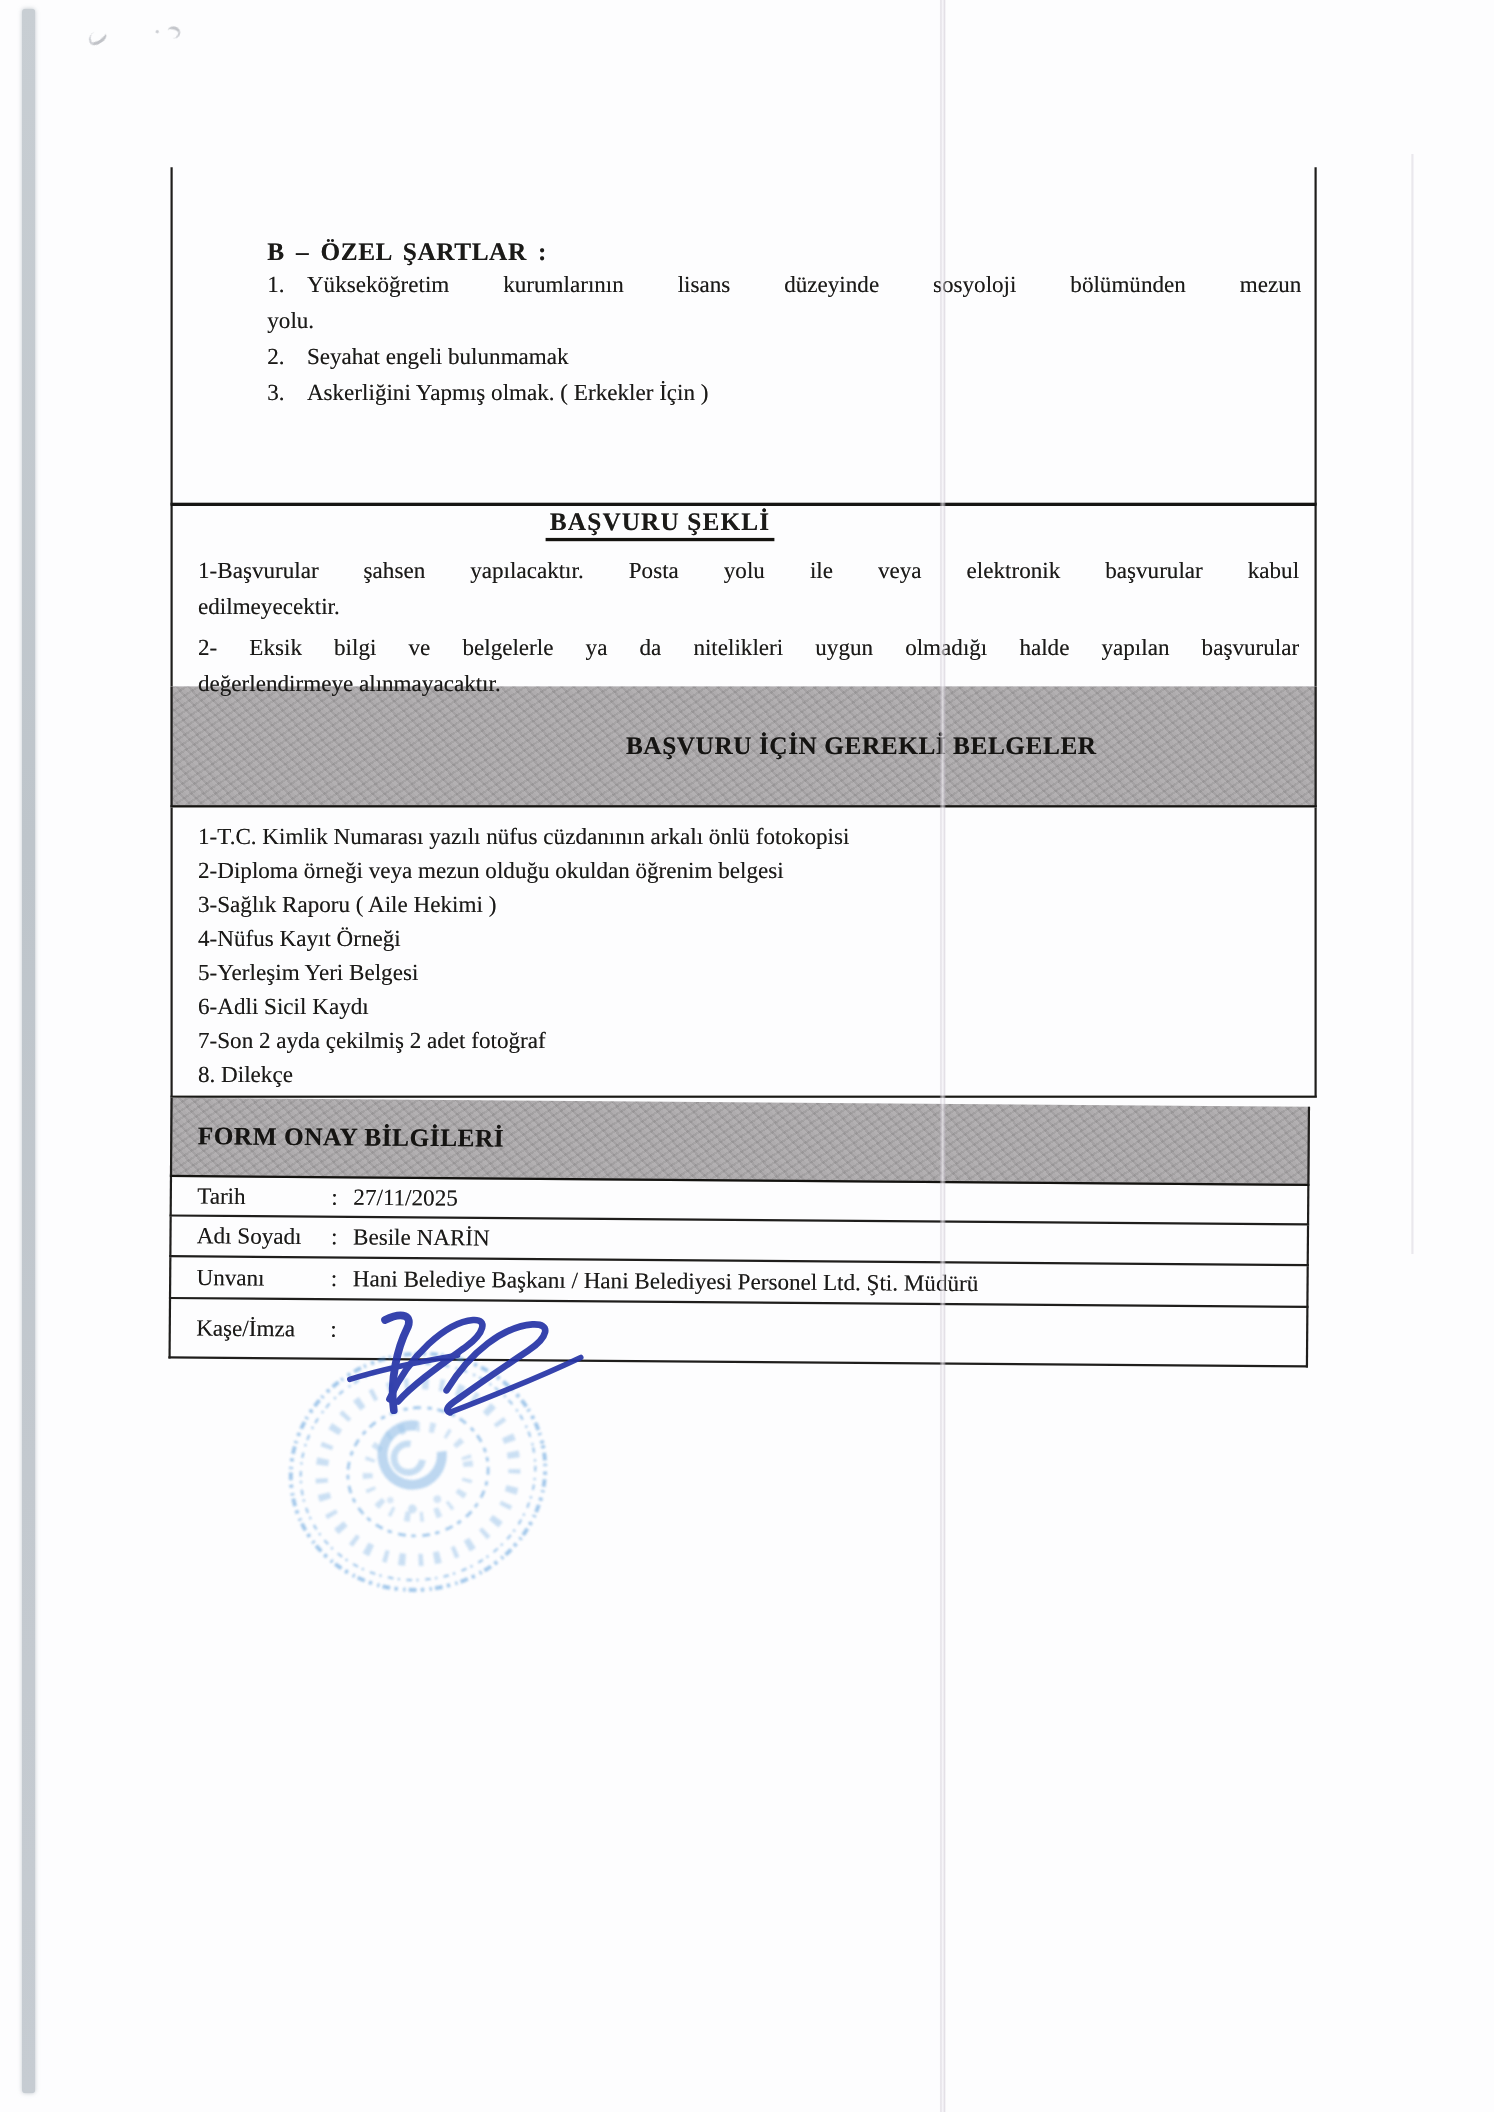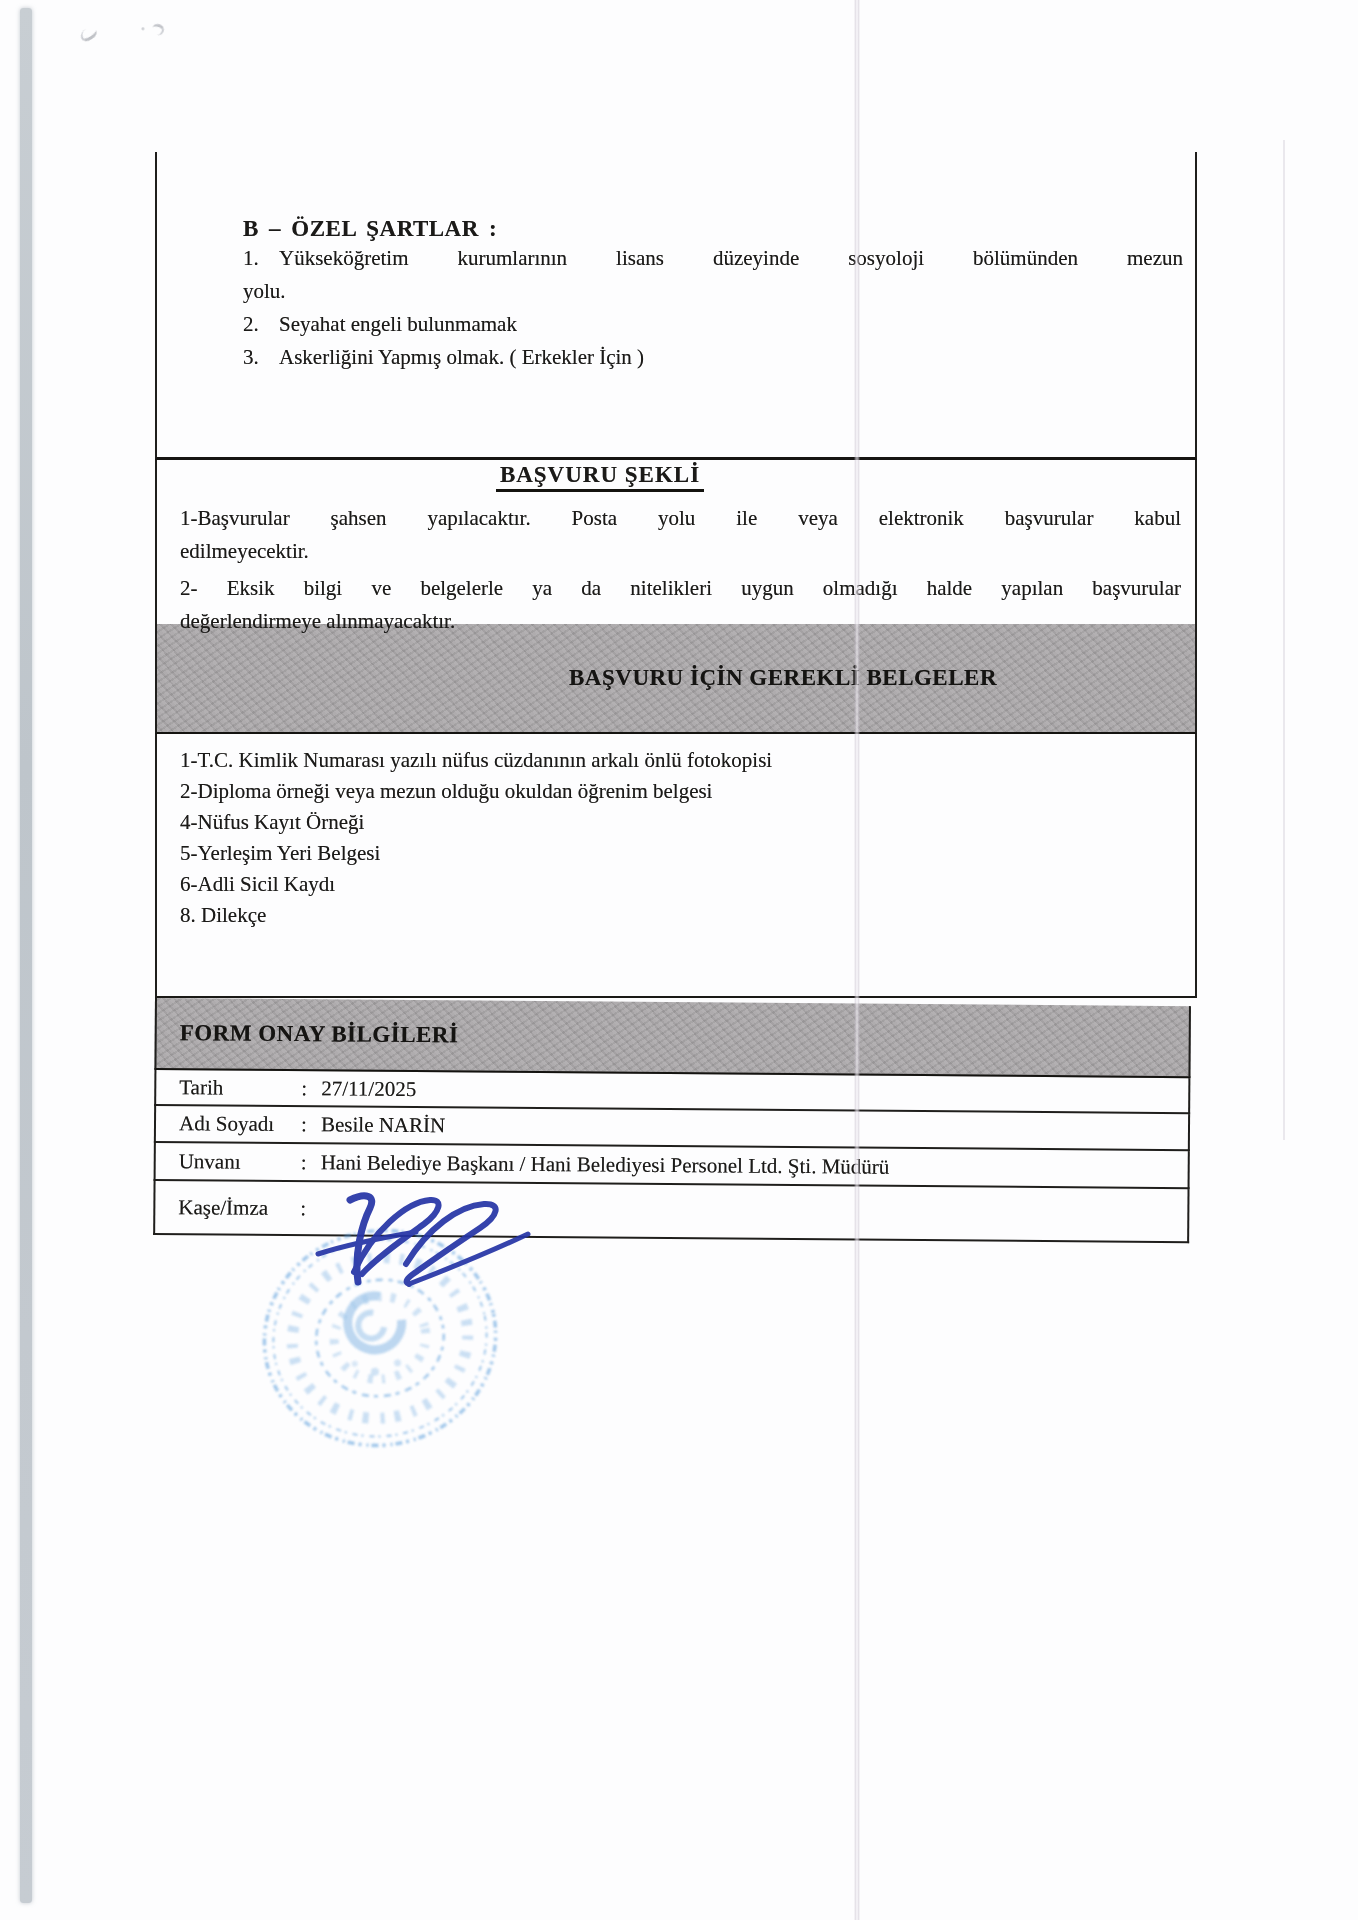--- a/index.html
+++ b/index.html
@@ -120,23 +120,25 @@
 
   <div class="banner">
     <div class="banner1-inner">
       <span class="banner-txt">BAŞVURU İÇİN GEREKLİ BELGELER</span>
     </div>
   </div>
 
   <div class="sec sec-belgeler">
     <span class="doc-line">1-T.C. Kimlik Numarası yazılı nüfus cüzdanının arkalı önlü fotokopisi</span>
     <span class="doc-line">2-Diploma örneği veya mezun olduğu okuldan öğrenim belgesi</span>
+    <span class="doc-line">3-Sağlık Raporu ( Aile Hekimi )</span>
     <span class="doc-line">4-Nüfus Kayıt Örneği</span>
     <span class="doc-line">5-Yerleşim Yeri Belgesi</span>
     <span class="doc-line">6-Adli Sicil Kaydı</span>
+    <span class="doc-line">7-Son 2 ayda çekilmiş 2 adet fotoğraf</span>
     <span class="doc-line">8. Dilekçe</span>
   </div>
 
   <div class="onay">
     <div class="banner2">
       <span class="banner-txt">FORM ONAY BİLGİLERİ</span>
     </div>
     <div class="row row-1">
       <span class="lbl">Tarih</span>
         <span class="colon">:</span>

